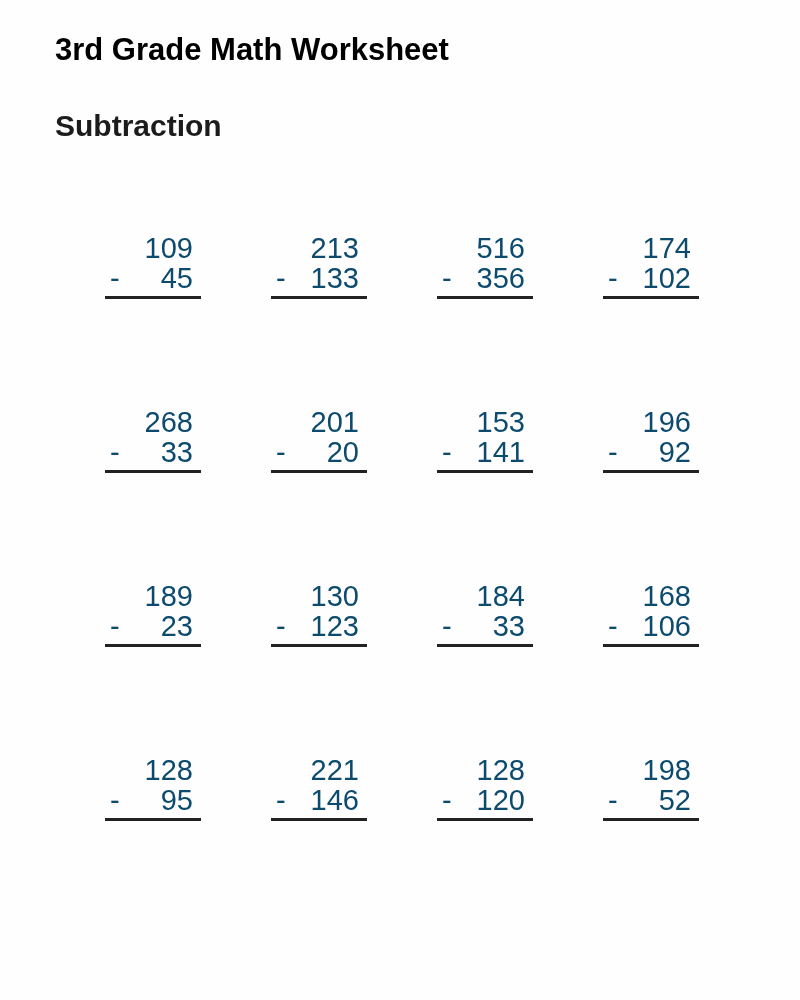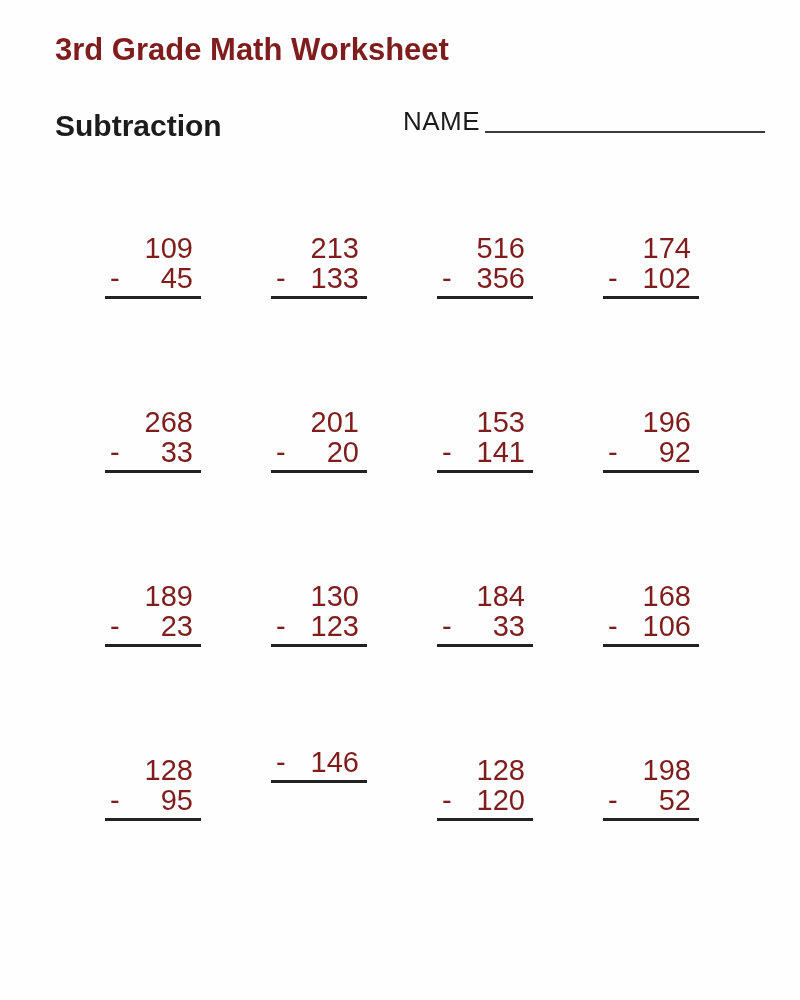--- a/index.html
+++ b/index.html
@@ -18,21 +18,21 @@
     background: #fefefe;
   }
   .title {
     position: absolute;
     left: 55px;
     top: 33px;
     font-size: 31px;
     line-height: 1.1;
     font-weight: 600;
     letter-spacing: 0px;
-    color: #7f1d1d;
+    color: #000000;
     white-space: nowrap;
   }
   .section-title {
     position: absolute;
     left: 55px;
     top: 109px;
     font-size: 30px;
     line-height: 1.1;
     font-weight: 600;
     color: #1c1c1c;
@@ -67,21 +67,21 @@
     width: 664px;
     display: grid;
     grid-template-columns: repeat(4, 1fr);
     row-gap: 100px;
     justify-items: center;
   }
   .problem {
     width: 96px;
     font-size: 29px;
     line-height: 1;
-    color: #7f1d1d;
+    color: #0c4a6e;
   }
   .minuend {
     text-align: right;
     padding-right: 8px;
     height: 38px;
     display: flex;
     align-items: flex-end;
     justify-content: flex-end;
   }
   .sub-row {
@@ -101,24 +101,20 @@
 </style>
 </head>
 <body>
 
 <div class="page">
 
   <div class="title">3rd Grade Math Worksheet</div>
 
   <div class="section-title">Subtraction</div>
 
-  <div class="name-row">
-    <span class="name-label">NAME</span>
-    <span class="name-line"></span>
-  </div>
 
   <div class="problems-grid">
 
     <div class="problem">
       <div class="minuend">109</div>
       <div class="sub-row">
         <span class="minus">-</span>
         <span class="subtrahend">45</span>
       </div>
     </div>
@@ -213,20 +209,21 @@
 
     <div class="problem">
       <div class="minuend">128</div>
       <div class="sub-row">
         <span class="minus">-</span>
         <span class="subtrahend">95</span>
       </div>
     </div>
 
     <div class="problem">
+      <div class="minuend">221</div>
       <div class="sub-row">
         <span class="minus">-</span>
         <span class="subtrahend">146</span>
       </div>
     </div>
 
     <div class="problem">
       <div class="minuend">128</div>
       <div class="sub-row">
         <span class="minus">-</span>

